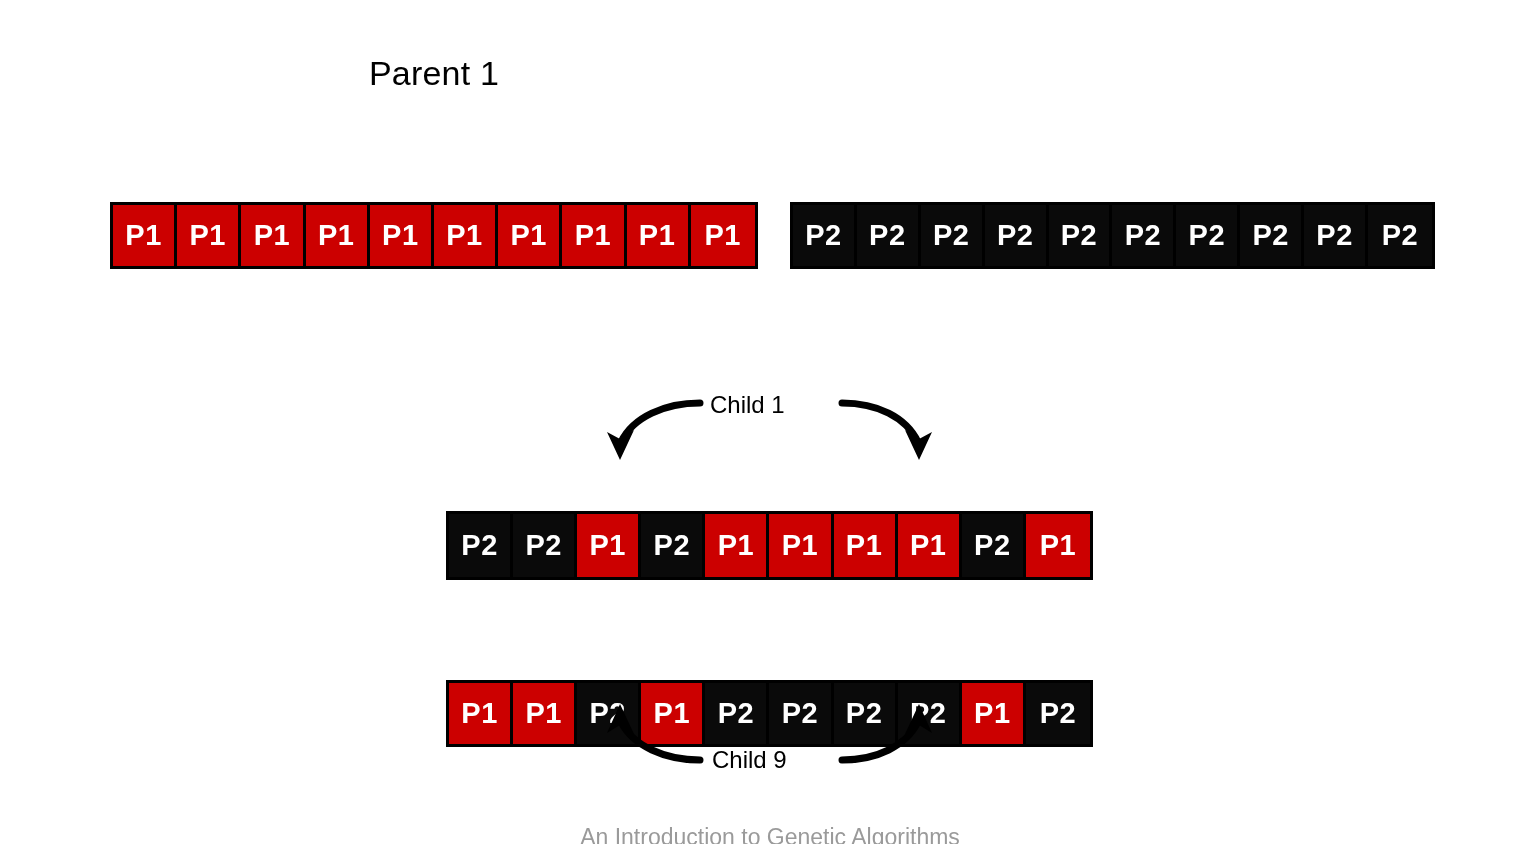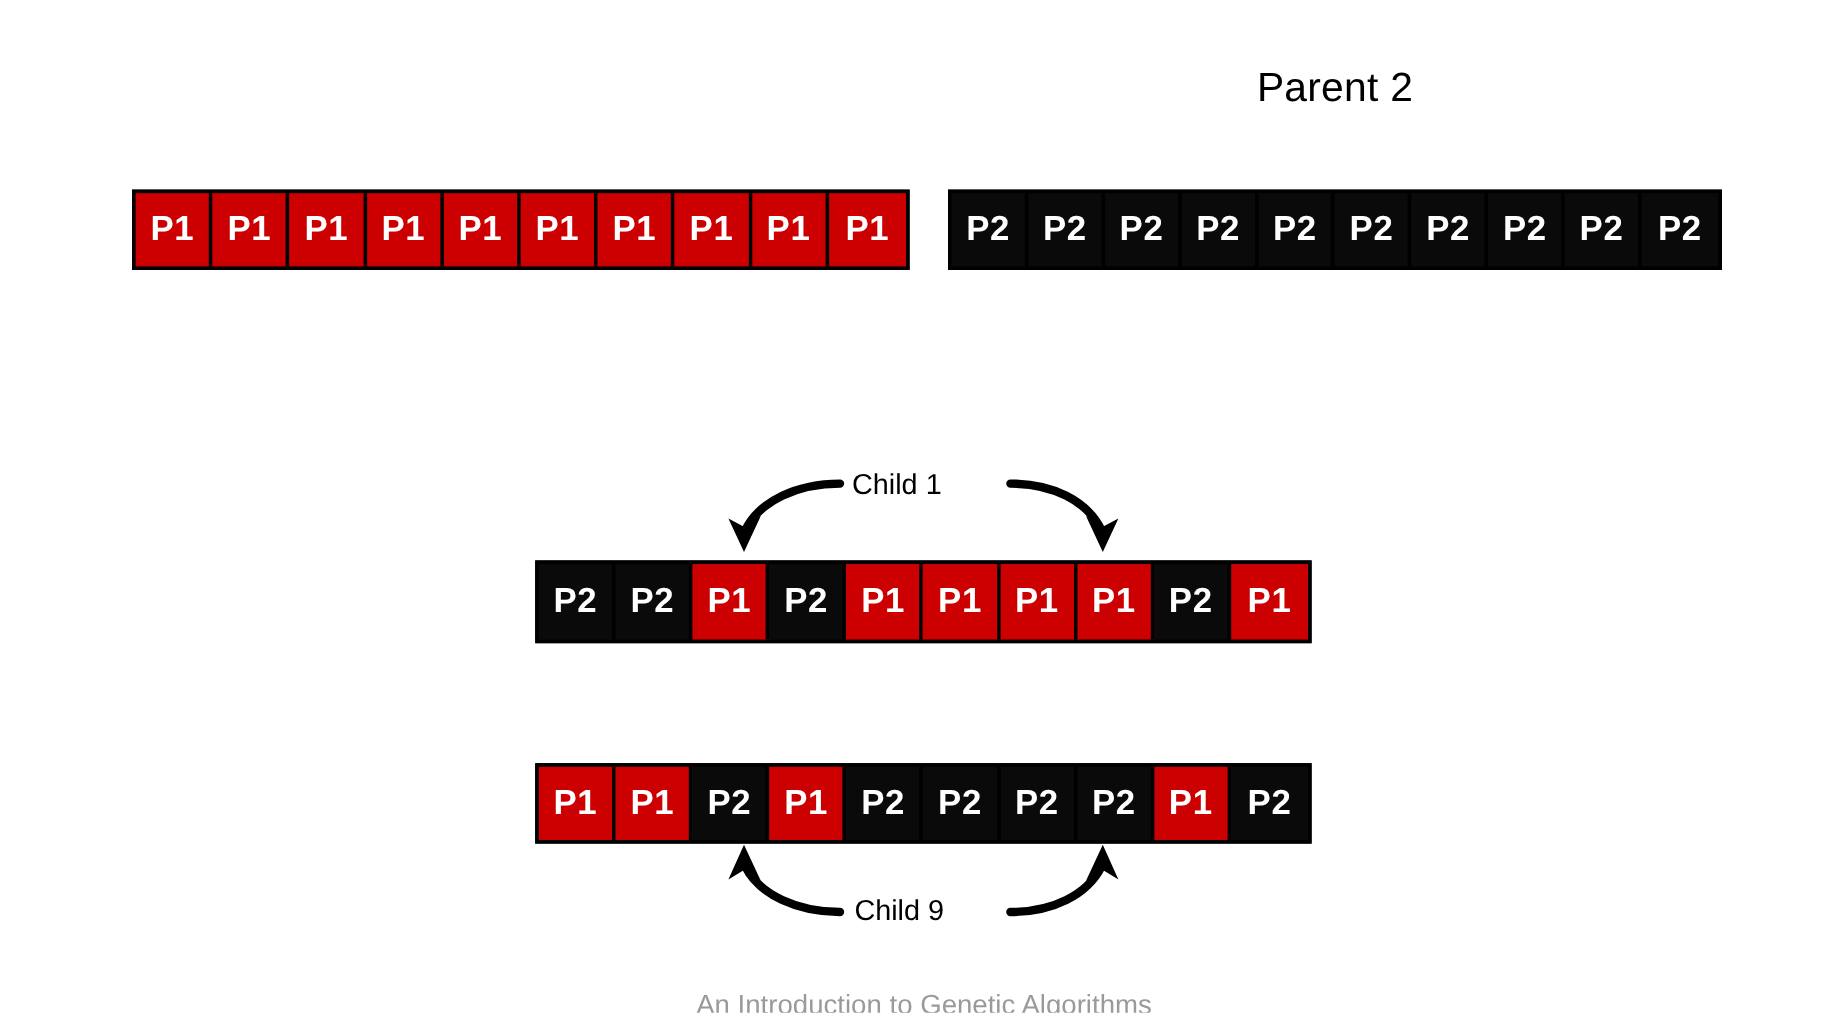--- a/index.html
+++ b/index.html
@@ -35,20 +35,21 @@
   #heading-parent-1 { left: 110px; top: 56px; width: 648px; text-align: center; }
   #heading-parent-2 { left: 790px; top: 56px; width: 645px; text-align: center; }
 
   
   .chromosome {
     position: absolute;
     display: flex;
     box-sizing: border-box;
     border: 3px solid #000000;
     background: #000000;
+    margin-top: 44px;
   }
   .cell {
     box-sizing: border-box;
     display: flex;
     align-items: center;
     justify-content: center;
     border-right: 3px solid #000000;
     font-size: 29px;
     font-weight: bold;
     color: #ffffff;
@@ -103,35 +104,35 @@
     color: #9a9a9a;
     white-space: nowrap;
     line-height: 1;
   }
 </style>
 </head>
 <body>
 
 <div class="canvas">
 
+  <div class="heading" id="heading-parent-1">Parent 1</div>
 
   <div class="chromosome" id="row-parent-1">
       <div class="cell p1">P1</div>
       <div class="cell p1">P1</div>
       <div class="cell p1">P1</div>
       <div class="cell p1">P1</div>
       <div class="cell p1">P1</div>
       <div class="cell p1">P1</div>
       <div class="cell p1">P1</div>
       <div class="cell p1">P1</div>
       <div class="cell p1">P1</div>
       <div class="cell p1">P1</div>
     </div>
 
-  <div class="heading" id="heading-parent-2">Parent 2</div>
 
   <div class="chromosome" id="row-parent-2">
       <div class="cell p2">P2</div>
       <div class="cell p2">P2</div>
       <div class="cell p2">P2</div>
       <div class="cell p2">P2</div>
       <div class="cell p2">P2</div>
       <div class="cell p2">P2</div>
       <div class="cell p2">P2</div>
       <div class="cell p2">P2</div>

